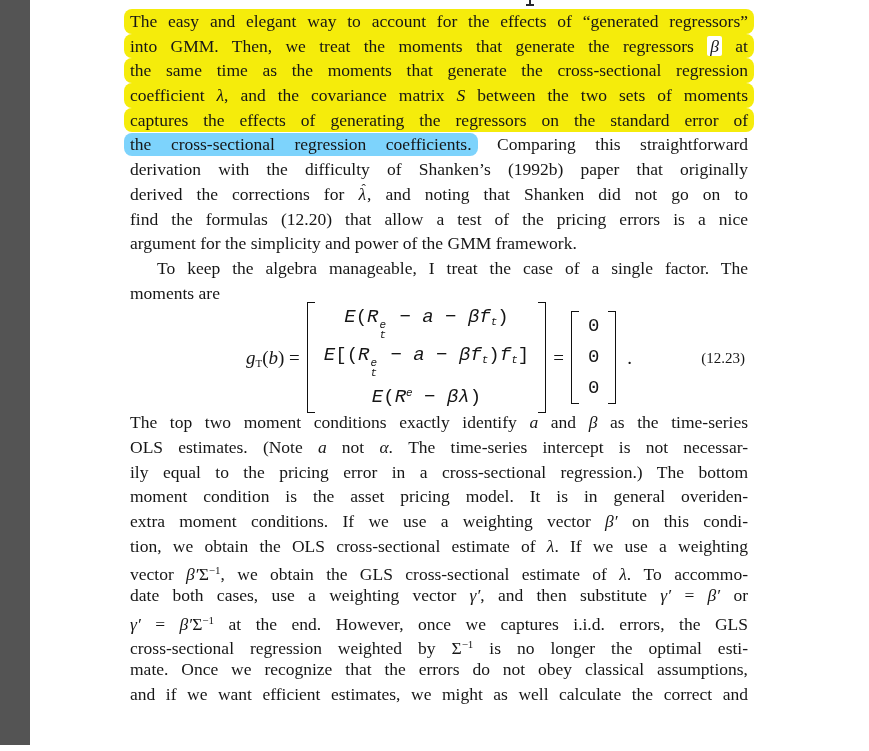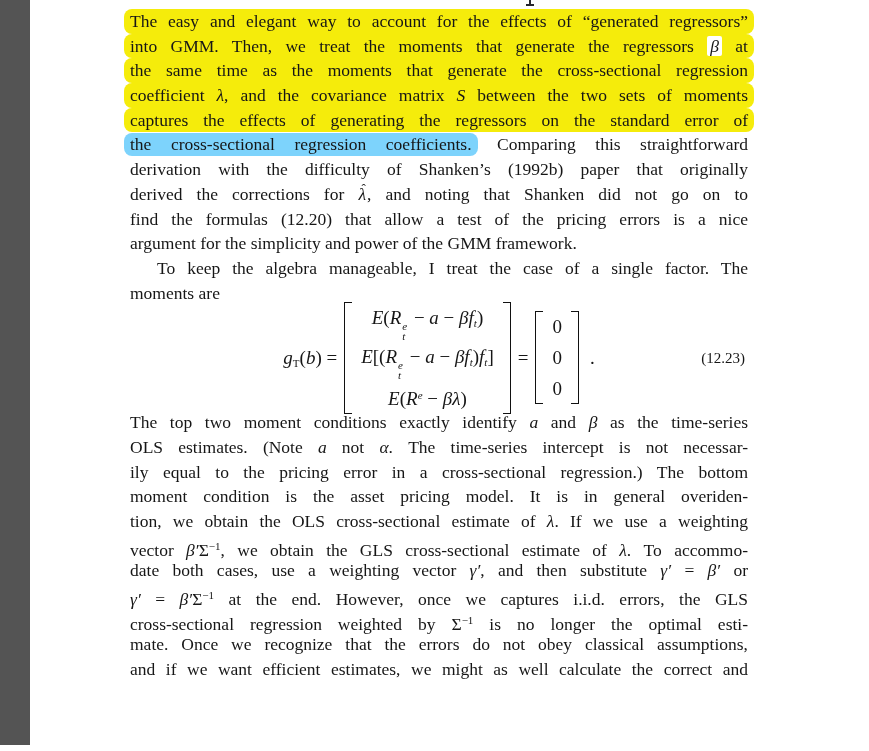--- a/index.html
+++ b/index.html
@@ -25,21 +25,21 @@
   .i{font-style:italic;}
   .sub{font-size:11px;vertical-align:-3px;}
   .sup{font-size:11px;vertical-align:6px;}
   .ss{display:inline-flex;flex-direction:column;align-items:flex-start;
       font-size:11px;line-height:10px;vertical-align:-6px;font-style:italic;
       margin:0 2px 0 1px;}
   .hat{font-style:italic;position:relative;margin-right:1px;}
   .hat .mk{position:absolute;left:3px;top:-7px;font-size:13px;font-style:normal;}
   #eq{position:relative;height:105px;display:flex;align-items:center;justify-content:center;
       font-size:19px;margin:0;}
-  .mx{display:flex;align-items:stretch;margin:0 7px;}
+  .mx{display:flex;align-items:stretch;margin:0 7px;font-family:Liberation Mono, monospace;}
   .brk{width:7px;border:1.6px solid #111;}
   .brk.l{border-right:none;margin-right:6px;}
   .brk.r{border-left:none;margin-left:6px;}
   .rows{display:flex;flex-direction:column;justify-content:center;}
   .mrow{text-align:center;line-height:31px;padding:0 3px;}
   #eq-period{margin-left:4px;}
   #eqnum{position:absolute;right:3px;top:50%;transform:translateY(-50%);font-size:15px;}
 </style>
 </head>
 <body>
@@ -93,20 +93,21 @@
     </span>
     <span id="eq-period">.</span>
     <span id="eqnum">(12.23)</span>
   </div>
 
   <div id="para2">
       <div class="line"><span>The top two moment conditions exactly identify </span><span class="i">a</span><span> and </span><span class="i">β</span><span> as the time-series</span></div>
       <div class="line"><span>OLS estimates. (Note </span><span class="i">a</span><span> not </span><span class="i">α</span><span>. The time-series intercept is not necessar-</span></div>
       <div class="line"><span>ily equal to the pricing error in a cross-sectional regression.) The bottom</span></div>
       <div class="line"><span>moment condition is the asset pricing model. It is in general overiden-</span></div>
+      <div class="line"><span>extra moment conditions. If we use a weighting vector </span><span class="i">β′</span><span> on this condi-</span></div>
       <div class="line"><span>tion, we obtain the OLS cross-sectional estimate of </span><span class="i">λ</span><span>. If we use a weighting</span></div>
       <div class="line"><span>vector </span><span class="i">β′</span><span>Σ</span><span class="sup">−1</span><span>, we obtain the GLS cross-sectional estimate of </span><span class="i">λ</span><span>. To accommo-</span></div>
       <div class="line"><span>date both cases, use a weighting vector </span><span class="i">γ′</span><span>, and then substitute </span><span class="i">γ′</span><span> = </span><span class="i">β′</span><span> or</span></div>
       <div class="line"><span class="i">γ′</span><span> = </span><span class="i">β′</span><span>Σ</span><span class="sup">−1</span><span> at the end. However, once we captures i.i.d. errors, the GLS</span></div>
       <div class="line"><span>cross-sectional regression weighted by Σ</span><span class="sup">−1</span><span> is no longer the optimal esti-</span></div>
       <div class="line"><span>mate. Once we recognize that the errors do not obey classical assumptions,</span></div>
       <div class="line"><span>and if we want efficient estimates, we might as well calculate the correct and</span></div>
     </div>
 </div>
 

